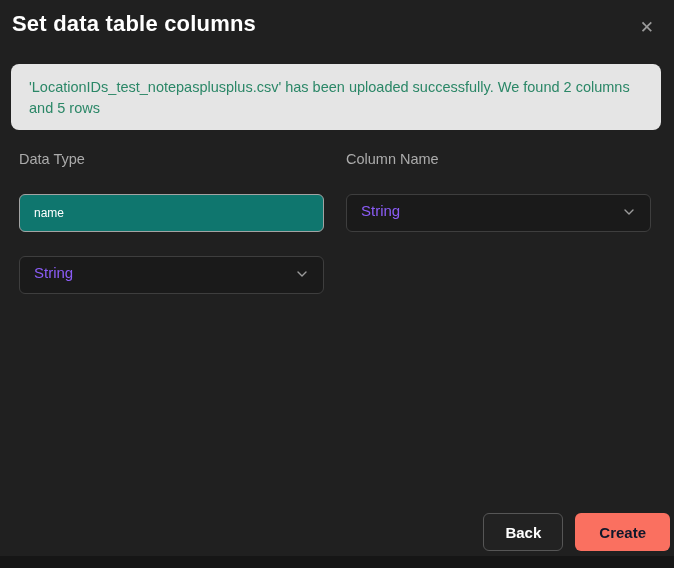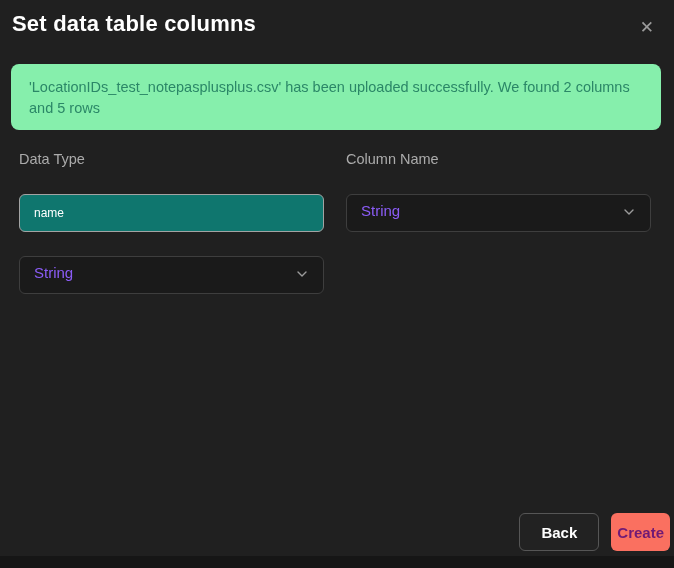--- a/index.html
+++ b/index.html
@@ -115,35 +115,35 @@
     justify-content: center;
   }
   .btn-back {
     background: #222222;
     border: 1px solid #565656;
     color: #ffffff;
     padding: 0 21px;
   }
   .btn-create {
     border: none;
-    color: #701a75;
-    padding: 0 6px;
+    color: #0f172a;
+    padding: 0 24px;
   }
 </style>
 </head>
 <body>
 
 <div class="modal">
 
   <div class="modal-header">
     <div class="modal-title">Set data table columns</div>
     <button class="close-btn">✕</button>
   </div>
 
-  <div class="banner" id="success-banner" style="background: #86efac; color: rgb(43, 135, 103); margin-left: 11px;">
+  <div class="banner" id="success-banner" style="background: #e5e5e5; color: rgb(43, 135, 103); margin-left: 11px;">
     <span>'LocationIDs_test_notepasplusplus.csv' has been uploaded successfully. We found 2 columns and 5 rows</span>
   </div>
 
   <div class="form-area">
 
     <div class="grid-row">
       <div class="field-label">Data Type</div>
       <div class="field-label">Column Name</div>
     </div>
 

